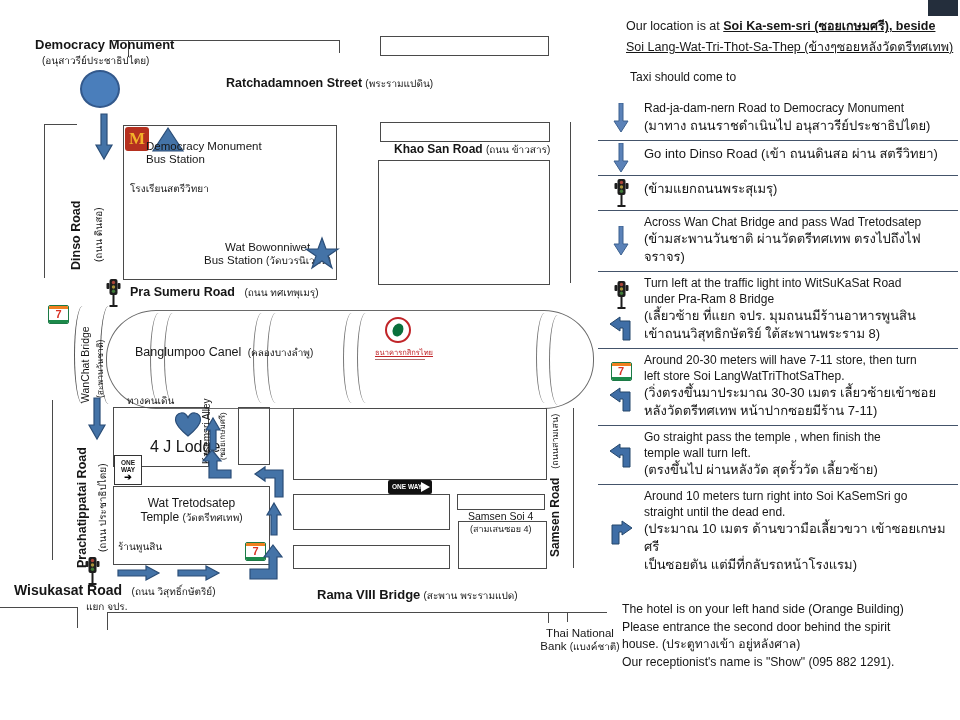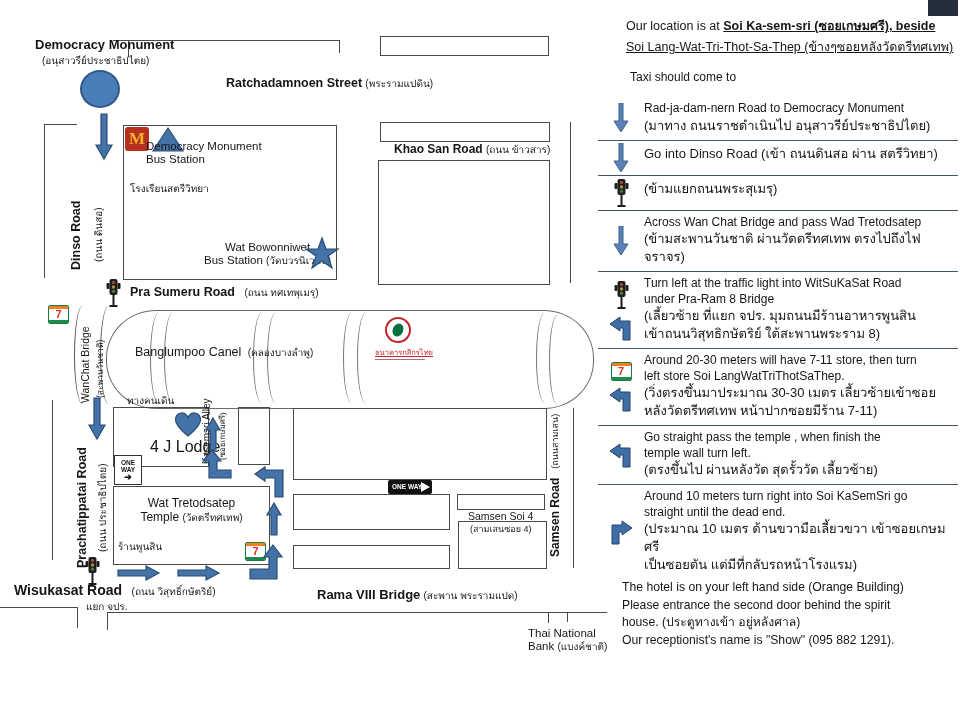--- a/index.html
+++ b/index.html
@@ -55,21 +55,21 @@
   .intro{padding-left:28px;font-size:12.5px;line-height:21px;}
   .intro .u{text-decoration:underline;}
   .taxi{padding-left:32px;margin-top:12px;font-size:12px;}
   #steps{margin-top:13px;}
   .step{display:flex;border-bottom:1px solid #44546a;padding:2px 0;}
   .step:last-child{border-bottom:none;}
   .icon-col{width:46px;min-width:46px;display:flex;flex-direction:column;
             align-items:center;justify-content:center;gap:5px;}
   .step-text{flex:1;font-size:12px;line-height:15.5px;padding:2px 0 3px 0;}
   .step-text .tline{font-size:13px;line-height:18px;}
-  #footer{padding-left:24px;font-size:12.2px;line-height:17.5px;}
+  #footer{margin-top:22px;padding-left:24px;font-size:12.2px;line-height:17.5px;}
   #corner-box{position:absolute;right:2px;top:0;width:30px;height:16px;background:#242e3c;}
   .heart-svg,.star-svg,.tri-svg{position:absolute;overflow:visible;}
 </style>
 </head>
 <body>
 
 <div id="canvas">
 
   <div>
 
@@ -228,21 +228,21 @@
     <div class="hl" style="left:0px;top:607px;width:77px;"></div>
     <div class="vl" style="left:77px;top:607px;height:21px;"></div>
     <div class="hl" style="left:107px;top:612px;width:228px;"></div>
     <div class="vl" style="left:107px;top:612px;height:18px;"></div>
 
     <div class="lbl" style="left:308px;top:588px;margin-left:9px;"><span class="b" style="font-size:13px;">Rama VIII Bridge</span> <span class="th">(สะพาน พระรามแปด)</span></div>
     <div class="hl" style="left:280px;top:612px;width:327px;"></div>
     <div class="vl" style="left:548px;top:612px;height:11px;"></div>
     <div class="vl" style="left:567px;top:612px;height:10px;"></div>
 
-    <div class="lbl" style="left:528px;top:627px;text-align:left;width:80px;"><span>Thai National</span><br><span>Bank</span> <span class="th">(แบงค์ชาติ)</span></div>
+    <div class="lbl" style="left:540px;top:627px;text-align:center;width:80px;"><span>Thai National</span><br><span>Bank</span> <span class="th">(แบงค์ชาติ)</span></div>
 
     <div class="vl" style="left:573px;top:408px;height:160px;"></div>
     <div class="vtext" style="left:547px;top:415px;height:142px;"><span class="b" style="font-size:12px;">Samsen Road</span>&nbsp; <span class="th" style="font-size:9px;">(ถนนสามเสน)</span></div>
   </div>
 
   <div id="directions">
     <div class="intro">
       <span>Our location is at </span><span class="b u">Soi Ka-sem-sri (ซอยเกษมศรี), beside</span><br>
       <span class="u">Soi Lang-Wat-Tri-Thot-Sa-Thep (ข้างๆซอยหลังวัดตรีทศเทพ)</span>
     </div>

